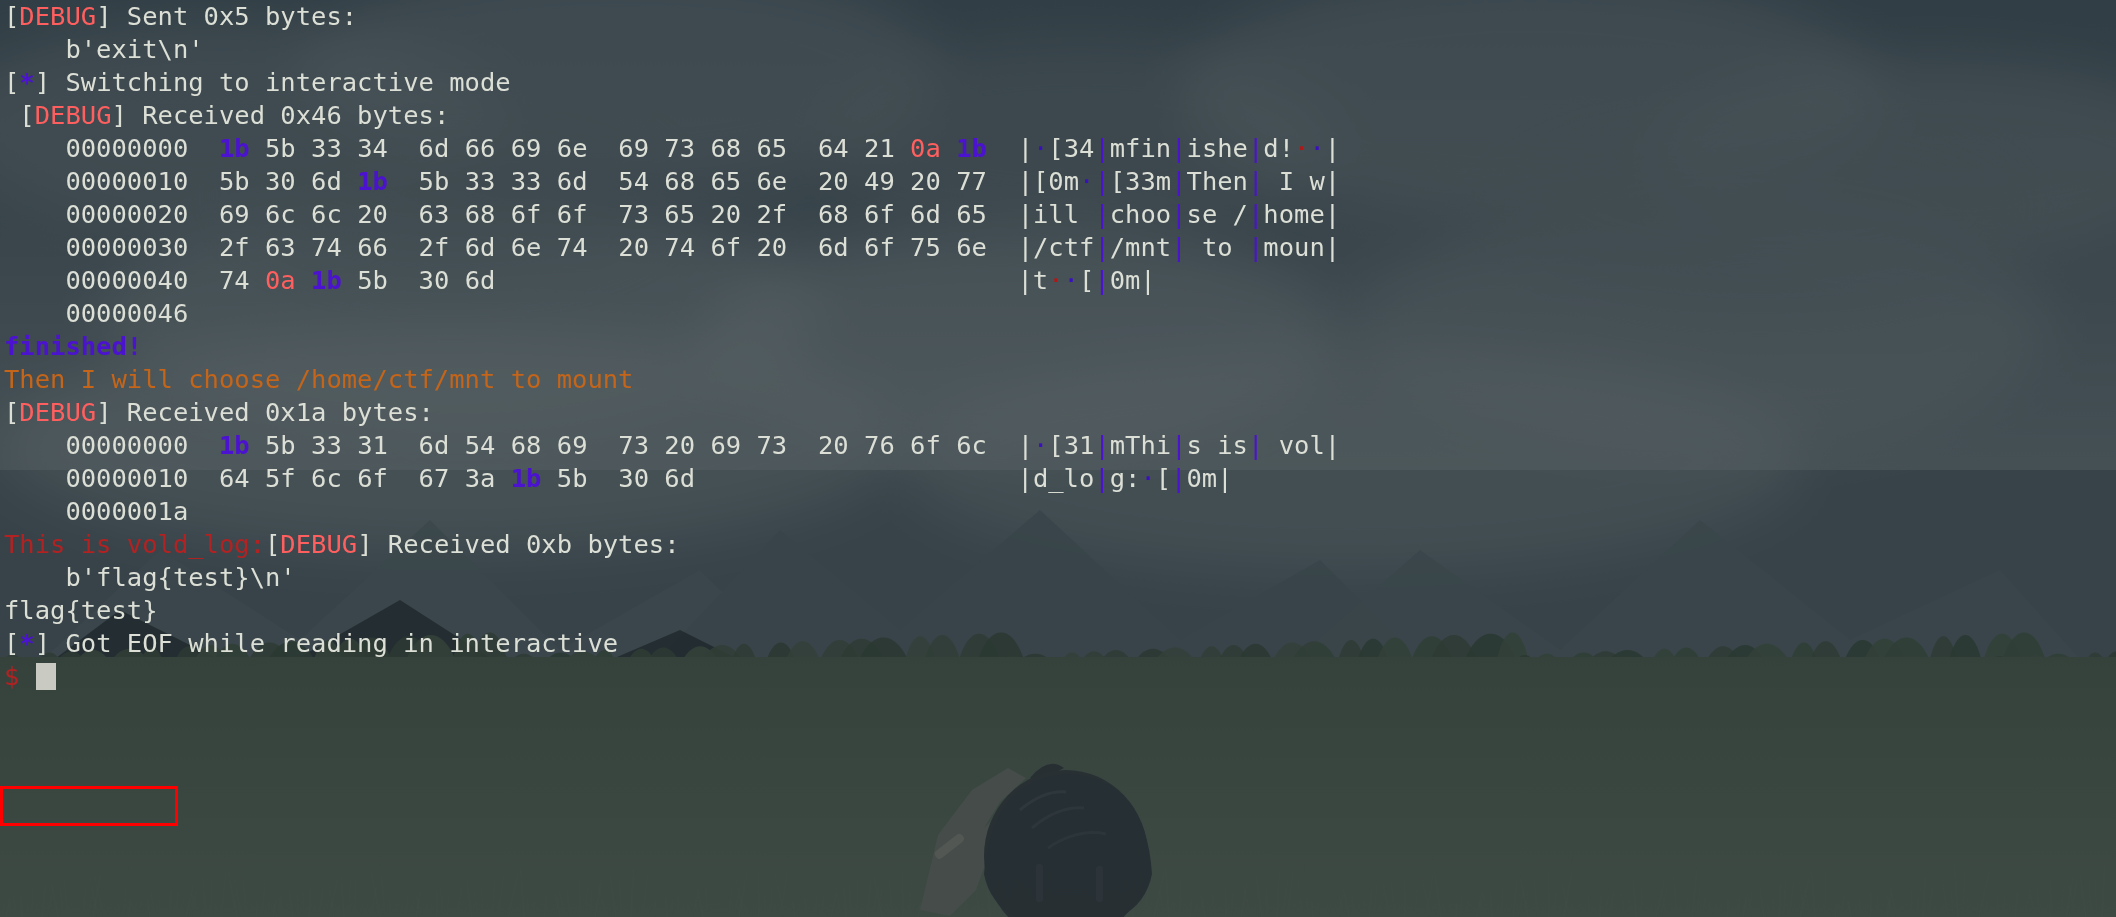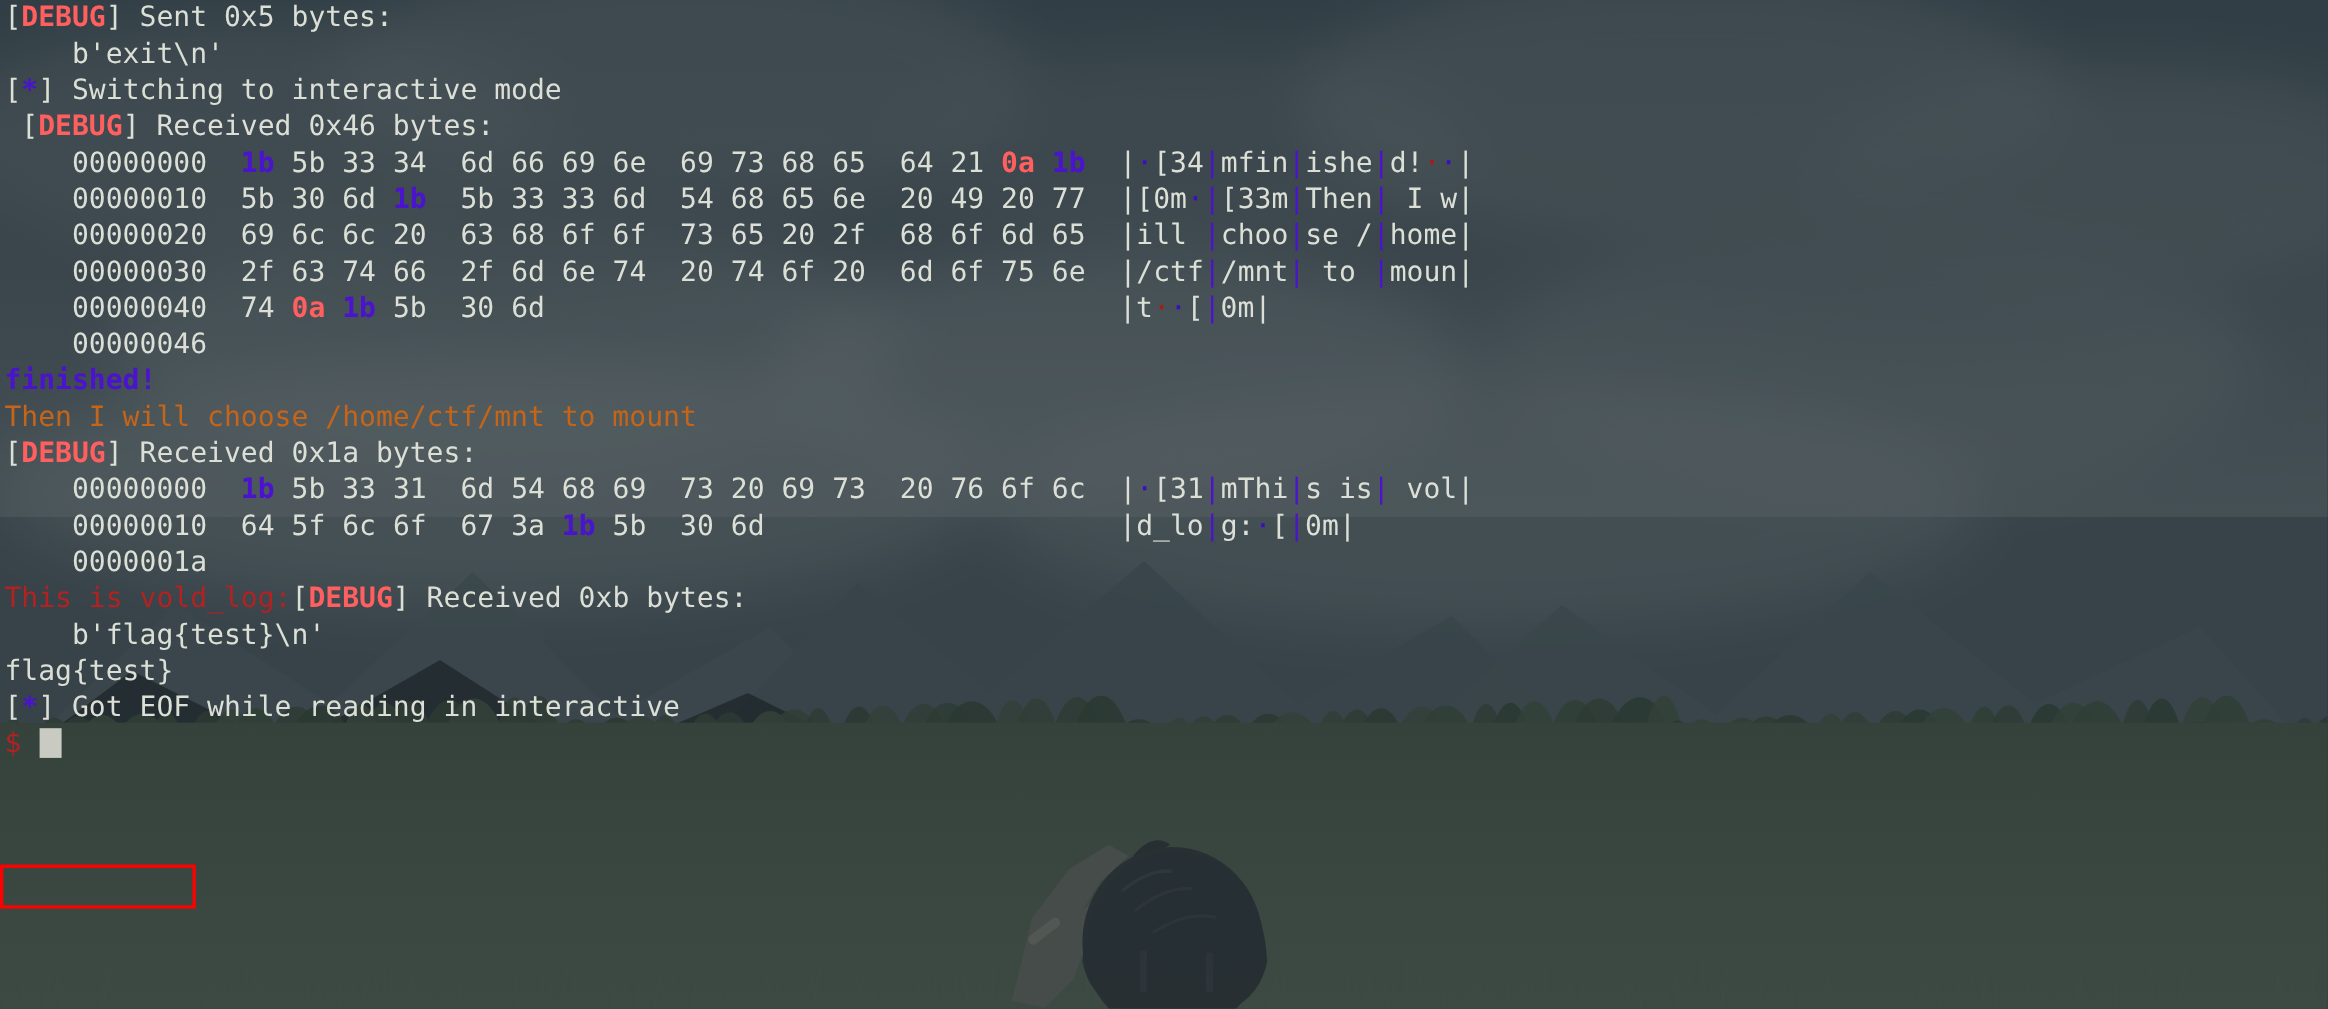--- a/index.html
+++ b/index.html
@@ -18,21 +18,21 @@
   .grassblade{position:absolute;bottom:0;width:2px;background:rgba(135,150,120,.22);
               border-radius:40% 40% 0 0;transform-origin:bottom center;}
   #dim{position:absolute;inset:0;background:rgba(40,52,58,.55);z-index:1;}
 
   
   #term{position:absolute;inset:0;z-index:2;
         font-size:25.5px;line-height:33px;letter-spacing:0;
         color:#d8dbd2;white-space:pre;}
   .line{height:33px;padding-left:4px;}
   .fg-def{color:#dcdfd6;}
-  .fg-red{color:#ff5f5f;font-weight:bold;}
+  .fg-red{color:#ff5f5f;font-weight:normal;}
   .fg-dred{color:#b22222;}
   .fg-blue{color:#4b12cf;font-weight:bold;}
   .fg-orange{color:#c4651a;}
   .fg-bar{color:#4b12cf;}
   .dot-red{color:#b01818;}
   .dot-blue{color:#3a0fc4;}
 
   
   #flagbox{position:absolute;left:0px;top:786px;width:178px;height:40px;
            border:3px solid #ff0000;box-sizing:border-box;z-index:3;pointer-events:none;}

